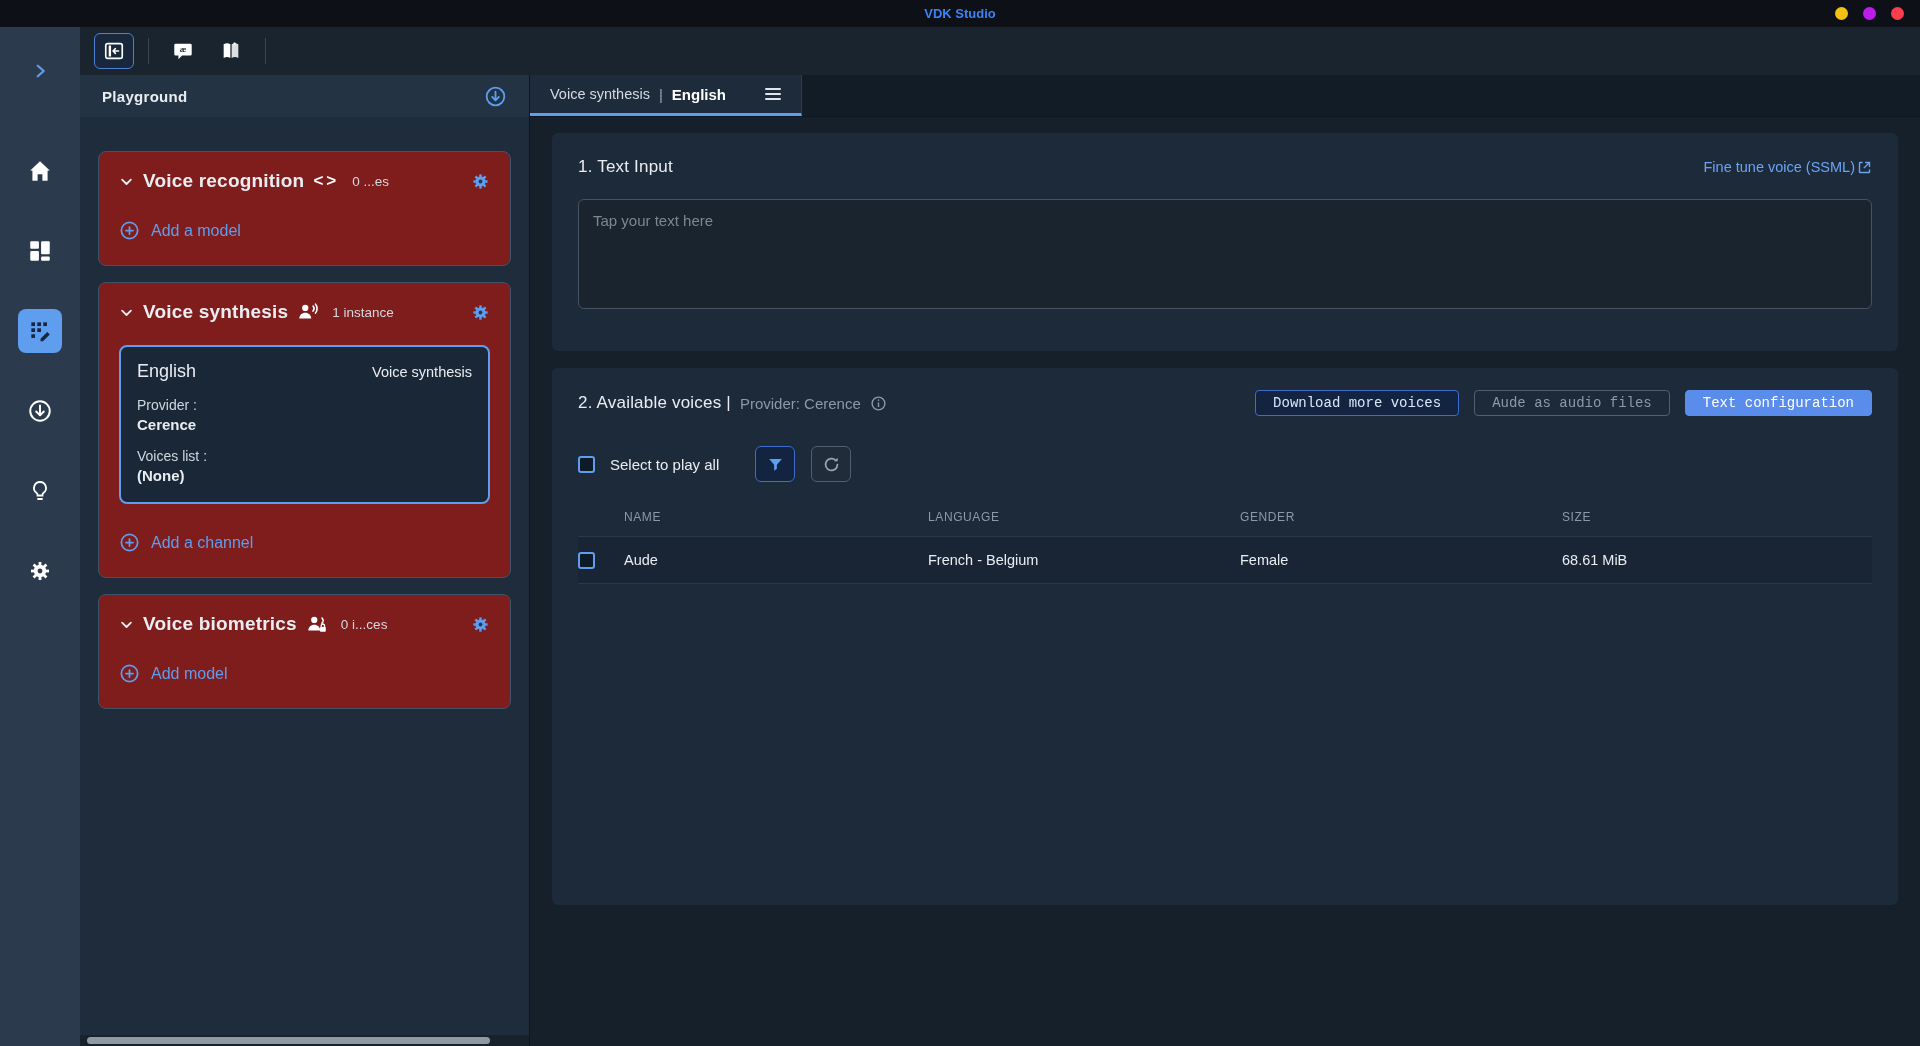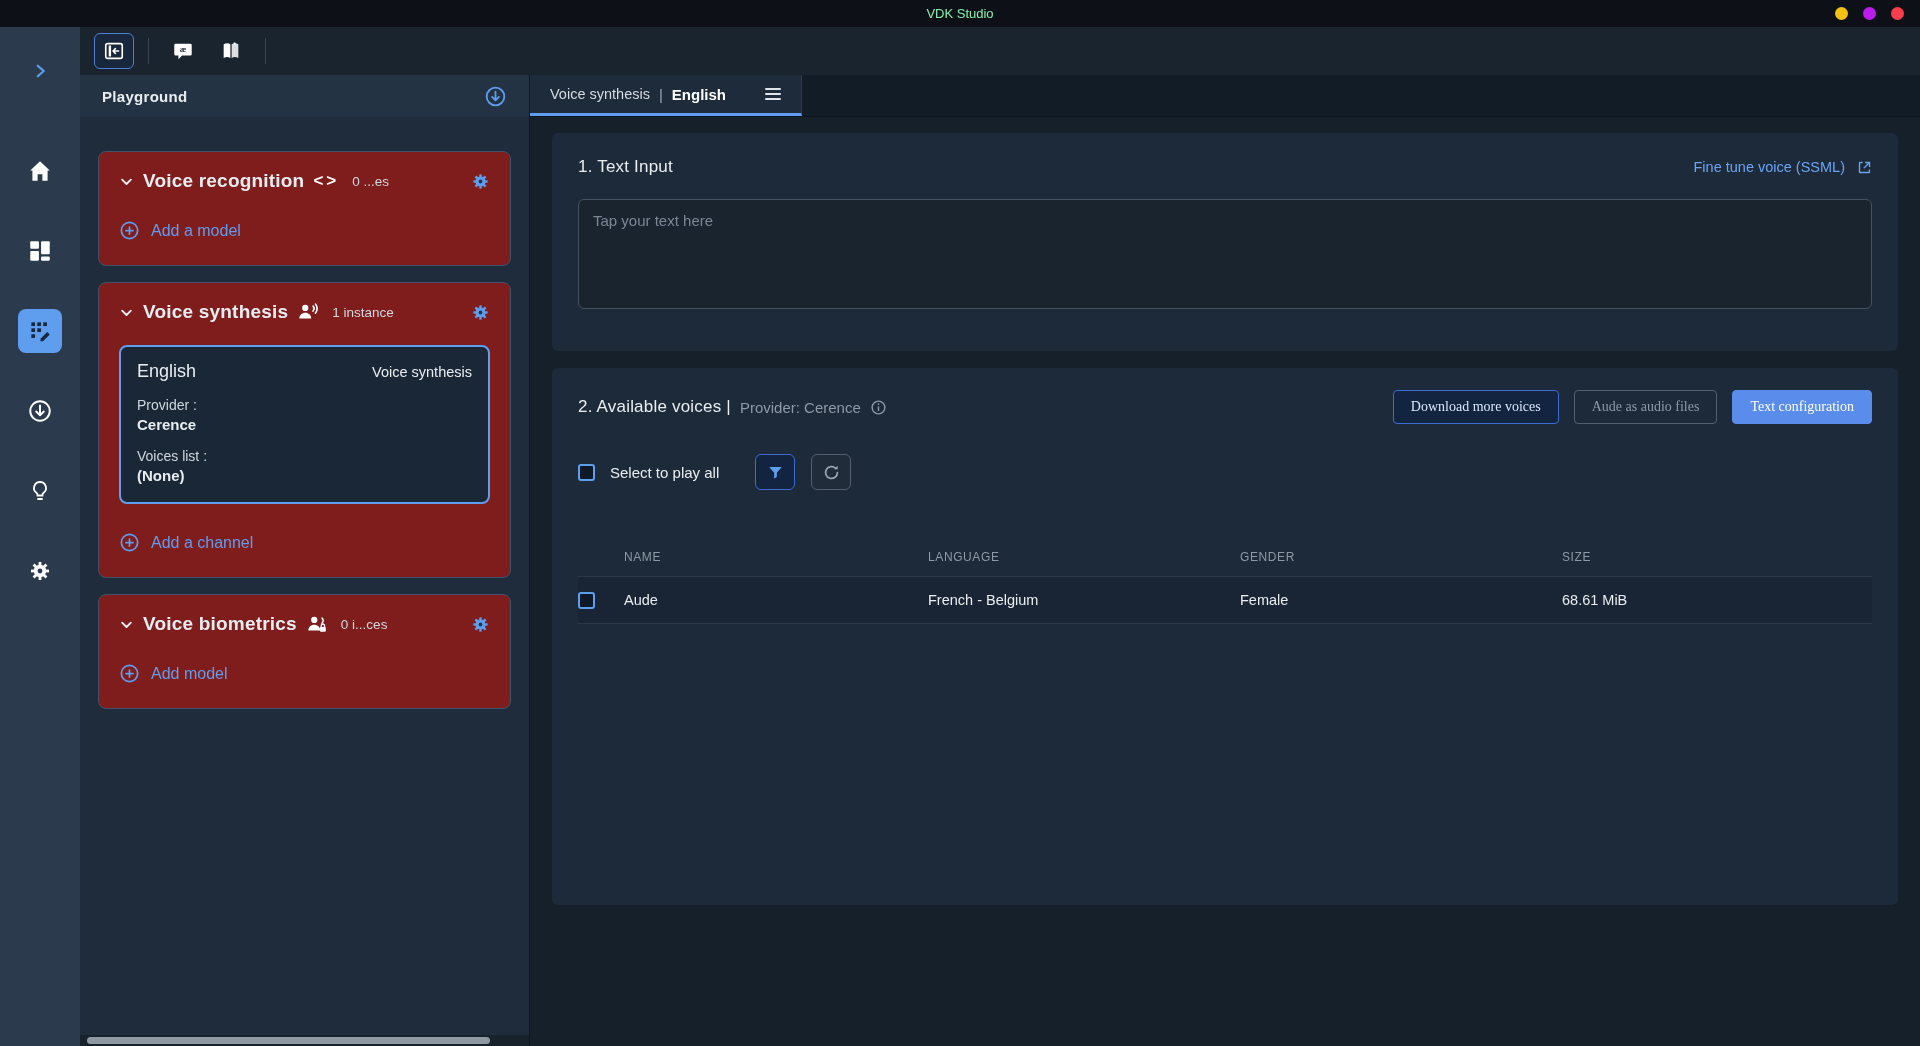--- a/index.html
+++ b/index.html
@@ -1,21 +1,21 @@
 <!DOCTYPE html>
 <html><head>
 <meta charset="utf-8">
 <style>
   * { box-sizing: border-box; margin: 0; padding: 0; }
   html,body { width:1920px; height:1046px; overflow:hidden; }
   body { font-family:"Liberation Sans", sans-serif; background:#15202b; color:#e9edf1; }
 
   
   .titlebar { height:27px; background:#0d1117; display:flex; align-items:center; justify-content:center; position:relative; }
-  .titlebar-title { font-size:13px; font-weight:normal; color:#86efac; }
+  .titlebar-title { font-size:13px; font-weight:bold; color:#3b82f6; }
   .win-dots { position:absolute; right:16px; top:7px; display:flex; gap:15px; }
   .dot { width:13px; height:13px; border-radius:50%; }
 
   
   .app { display:flex; height:1019px; }
 
   
   .sidebar { width:80px; background:#2b3b4d; display:flex; flex-direction:column; align-items:center; flex-shrink:0; }
   .sb-item { width:44px; height:44px; display:flex; align-items:center; justify-content:center; border-radius:8px; cursor:pointer; }
   .sb-chevron { margin-top:22px; }
@@ -67,42 +67,42 @@
   .tab-name { font-size:15px; font-weight:bold; color:#fff; white-space:nowrap; }
   .tab-menu { margin-left:auto; display:flex; flex-direction:column; gap:3px; cursor:pointer; padding:4px; }
   .tab-menu span { display:block; width:16px; height:2px; background:#dfe5ea; border-radius:1px; }
 
   .content { flex:1; padding:16px 22px 0 22px; display:flex; flex-direction:column; overflow:hidden; }
   .panel { background:#1d2a39; border-radius:6px; }
 
   .panel1 { padding:24px 26px 26px 26px; height:218px; flex-shrink:0; }
   .p1-head { display:flex; justify-content:space-between; align-items:center; }
   .sec-title { font-size:17px; font-weight:500; letter-spacing:.2px; }
-  .ssml-link { color:#6ba3f5; font-size:14.5px; display:flex; align-items:center; gap:12px; cursor:pointer; }
+  .ssml-link { color:#6ba3f5; font-size:14.5px; display:flex; align-items:center; gap:2px; cursor:pointer; }
   .textinput { width:100%; height:110px; margin-top:22px; background:#19242f; border:1px solid #46515f; border-radius:6px; padding:12px 14px; color:#e9edf1; font-size:15px; font-family:"Liberation Sans",sans-serif; resize:none; }
   .textinput::placeholder { color:#7b8795; }
 
   .panel2 { margin-top:17px; padding:22px 26px; height:537px; flex-shrink:0; display:flex; flex-direction:column; }
   .p2-head { display:flex; align-items:center; gap:9px; }
   .p2-provider { font-size:15px; color:#8d99a6; }
   .p2-buttons { margin-left:auto; display:flex; gap:15px; }
-  .btn { height:34px; padding:0 17px; border-radius:4px; font-size:14px; display:flex; align-items:center; cursor:pointer; white-space:nowrap; font-family:Liberation Serif, serif; }
+  .btn { height:26px; padding:0 17px; border-radius:4px; font-size:14px; display:flex; align-items:center; cursor:pointer; white-space:nowrap; font-family:Liberation Mono, monospace; }
   .btn-download { background:#132441; border:1px solid #3d6cd0; color:#d9e6fa; }
   .btn-disabled { background:transparent; border:1px solid #535f6e; color:#8d99a6; cursor:default; }
   .btn-primary { background:#5a8ceb; border:1px solid #5a8ceb; color:#ffffff; }
 
   .controls { margin-top:30px; display:flex; align-items:center; }
   .checkbox { width:17px; height:17px; border:2px solid #5f9dee; border-radius:3px; background:#0e1a28; cursor:pointer; flex-shrink:0; }
   .ctrl-label { font-size:15px; margin-left:15px; }
   .iconbtn { width:40px; height:36px; border-radius:6px; display:flex; align-items:center; justify-content:center; cursor:pointer; }
   .filterbtn { margin-left:36px; background:#132441; border:1px solid #3d6cd0; }
   .refreshbtn { margin-left:16px; background:#202c3a; border:1px solid #535f6e; }
 
   .table { margin-top:28px; }
-  .thead { display:flex; align-items:center; color:#8d99a6; font-size:12px; letter-spacing:.6px; padding-bottom:12px; border-bottom:1px solid #2a3848;margin-top:32px; }
+  .thead { display:flex; align-items:center; color:#8d99a6; font-size:12px; letter-spacing:.6px; padding-bottom:12px; border-bottom:1px solid #2a3848; }
   .trow { display:flex; align-items:center; height:47px; border-bottom:1px solid #2a3848; background:#192434; font-size:14.5px; }
   .col-check { width:46px; display:flex; align-items:center; }
   .col-name { width:304px; }
   .col-lang { width:312px; }
   .col-gender { width:322px; }
   .col-size { flex:1; }
 
   .panel3 { margin-top:20px; height:97px; flex-shrink:0; display:flex; align-items:center; padding:0 26px; position:relative; }
   .p3-buttons { position:absolute; left:50%; transform:translateX(-52%); display:flex; align-items:center; gap:28px; }
   .playbtn { width:50px; height:50px; border-radius:50%; background:#a9b5c1; display:flex; align-items:center; justify-content:center; cursor:pointer; }

